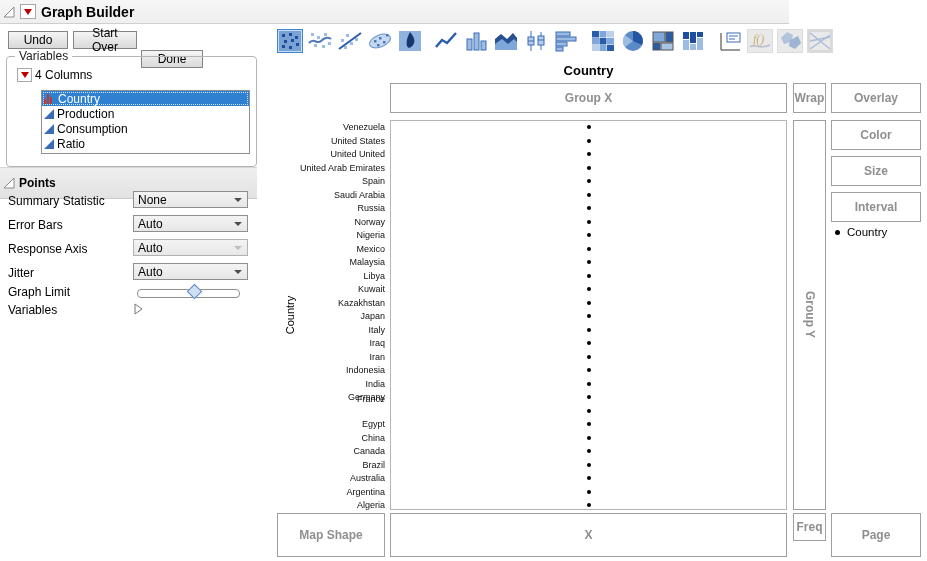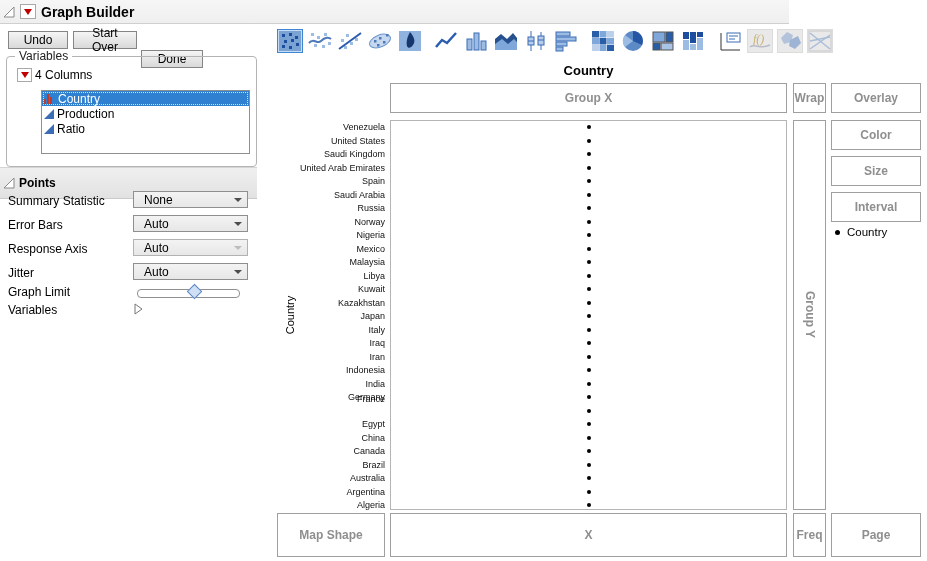--- a/index.html
+++ b/index.html
@@ -38,21 +38,21 @@
   .icon-cont{display:inline-block;width:0;height:0;border-bottom:10px solid #3a6db5;border-left:10px solid transparent;}
 
   
   .panelhdr{position:absolute;left:0;top:167px;width:257px;height:32px;
     background:linear-gradient(#efefef,#e2e2e2);border-top:1px solid #d5d5d5;border-bottom:1px solid #cbcbcb;
     display:flex;align-items:center;gap:4px;padding-left:3px;box-sizing:border-box;}
   .panelhdr span{font-size:12px;font-weight:bold;}
   .lbl{position:absolute;left:8px;font-size:12px;color:#000;}
   .dd{position:absolute;left:133px;width:115px;height:17px;border:1px solid #8f8f8f;
     background:linear-gradient(#f3f3f3,#e7e7e7);font-size:12px;display:flex;align-items:center;
-    padding-left:10px;box-sizing:border-box;}
+    padding-left:4px;box-sizing:border-box;}
   .dd .chev{position:absolute;right:5px;top:6px;width:0;height:0;
     border-left:4px solid transparent;border-right:4px solid transparent;border-top:4px solid #4d4d4d;}
   .dd.disabled{border-color:#b2b2b2;}
   .dd.disabled .chev{border-top-color:#bdbdbd;}
   .slider-track{position:absolute;left:137px;top:289px;width:101px;height:7px;background:#fff;
     border:1px solid #8f8f8f;border-radius:4px;}
   .slider-thumb{position:absolute;top:-4px;width:9px;height:9px;background:#cfe0f5;
     border:1px solid #5b87c5;transform:rotate(45deg);}
   .disc-right{position:absolute;left:133px;top:303px;width:10px;height:12px;}
 
@@ -114,20 +114,24 @@
             <i></i>
           </span>
           <span>Country</span>
         </div>
         <div class="col-item">
           <span class="icon-cont"></span>
           <span>Production</span>
         </div>
         <div class="col-item">
           <span class="icon-cont"></span>
+          <span>Consumption</span>
+        </div>
+        <div class="col-item">
+          <span class="icon-cont"></span>
           <span>Ratio</span>
         </div>
       </div>
   </div>
 
   <div class="panelhdr">
     <svg class="disc-tri" viewBox="0 0 12 12">
       <path d="M1 11 L11 11 L11 1 Z" fill="#fff" stroke="#8a8a8a"></path>
       </svg>
     <span>Points</span>
@@ -362,28 +366,28 @@
   <div class="zone" style="left:831px;top:156px;width:90px;height:30px;">Size</div>
   <div class="zone" style="left:831px;top:192px;width:90px;height:30px;">Interval</div>
 
   <div class="legend-item">
     <i class="mk"></i>
     <span>Country</span>
     </div>
 
   <div class="zone" style="left:277px;top:513px;width:108px;height:44px;">Map Shape</div>
   <div class="zone" style="left:390px;top:513px;width:397px;height:44px;">X</div>
-  <div class="zone" style="left:793px;top:513px;width:33px;height:44px;">Freq</div>
+  <div class="zone" style="left:793px;top:513px;width:33px;height:28px;">Freq</div>
   <div class="zone" style="left:831px;top:513px;width:90px;height:44px;">Page</div>
 
 <div class="ytick" style="top: 122px;">Venezuela</div>
     <i class="dot" style="left: 587px; top: 125px;"></i>
     <div class="ytick" style="top: 135.5px;">United States</div>
     <i class="dot" style="left: 587px; top: 138.5px;"></i>
-    <div class="ytick" style="top: 149px;">Saudi Kingdom</div>
+    <div class="ytick" style="top: 149px;">United United</div>
     <i class="dot" style="left: 587px; top: 152px;"></i>
     <div class="ytick" style="top: 162.5px;">United Arab Emirates</div>
     <i class="dot" style="left: 587px; top: 165.5px;"></i>
     <div class="ytick" style="top: 176px;">Spain</div>
     <i class="dot" style="left: 587px; top: 179px;"></i>
     <div class="ytick" style="top: 189.5px;">Saudi Arabia</div>
     <i class="dot" style="left: 587px; top: 192.5px;"></i>
     <div class="ytick" style="top: 203px;">Russia</div>
     <i class="dot" style="left: 587px; top: 206px;"></i>
     <div class="ytick" style="top: 216.5px;">Norway</div>

